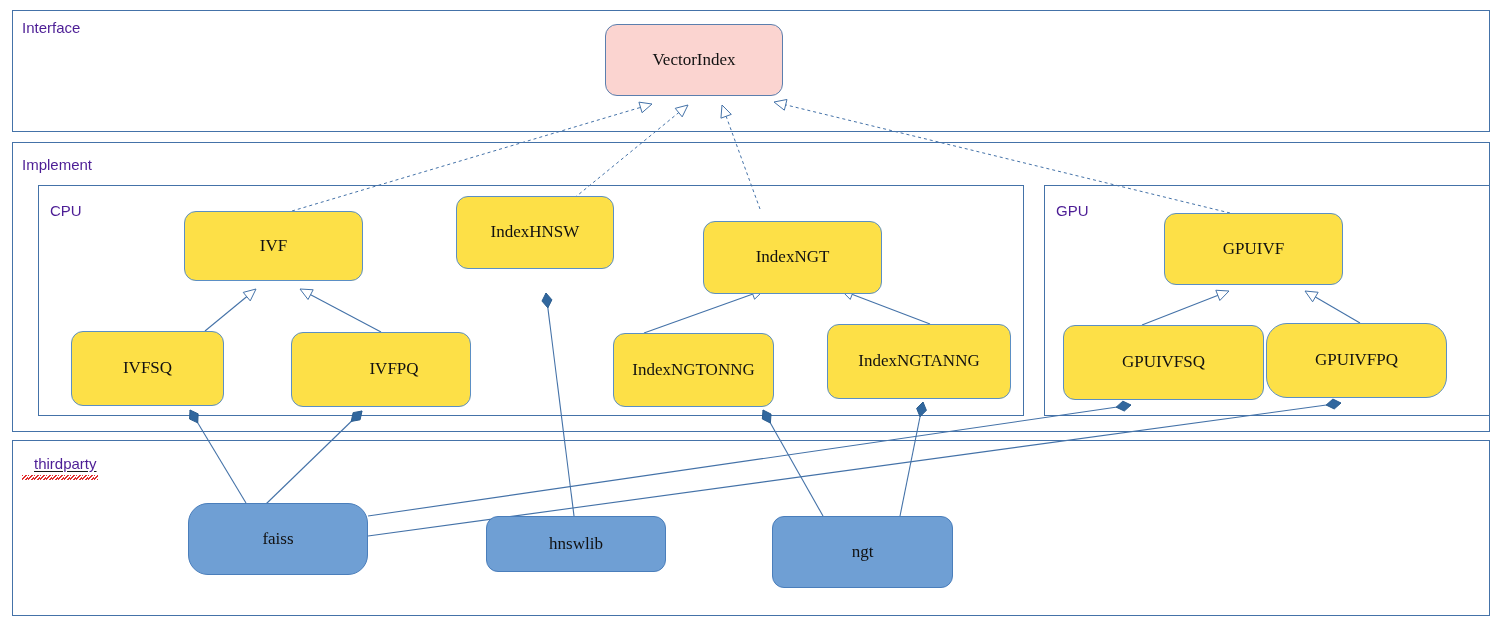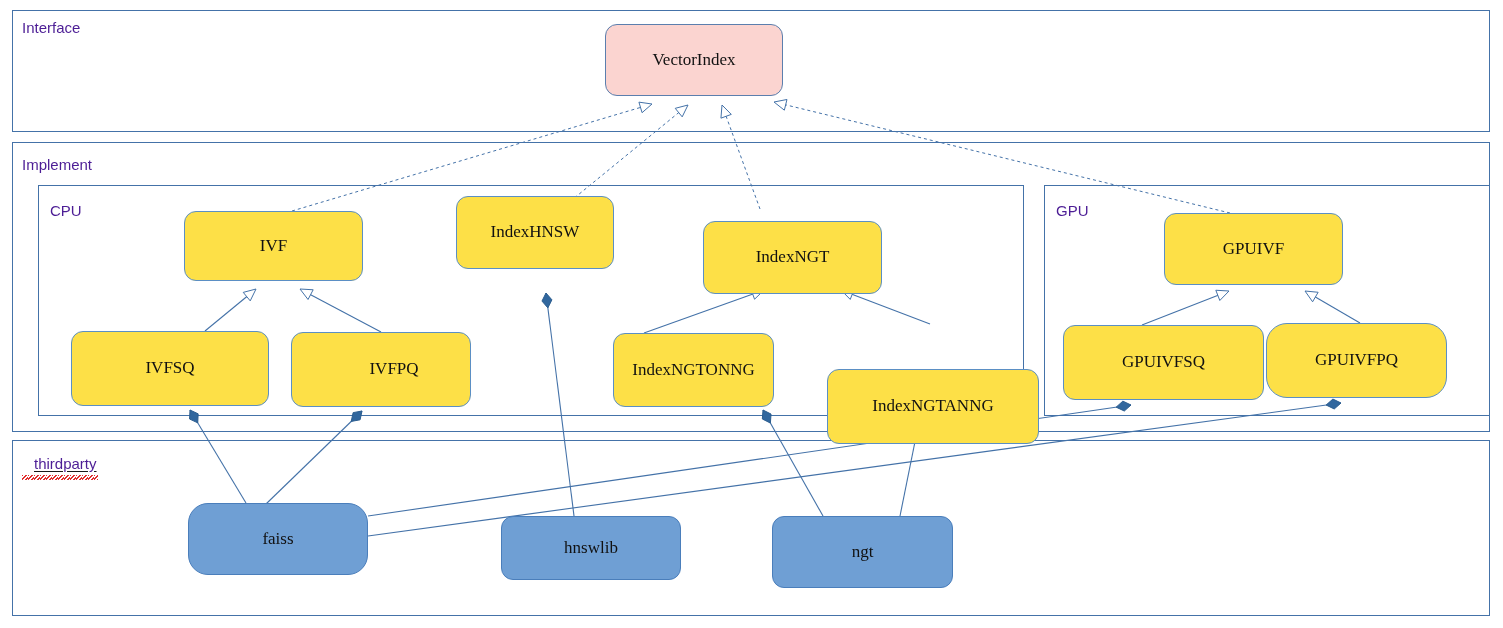--- a/index.html
+++ b/index.html
@@ -120,45 +120,45 @@
       </div>
       <div class="node green" style="left: 184px; top: 211px; width: 179px; height: 70px;">
         <span>IVF</span>
       </div>
       <div class="node green" style="left: 456px; top: 196px; width: 158px; height: 73px;">
         <span>IndexHNSW</span>
       </div>
       <div class="node green" style="left: 703px; top: 209px; width: 179px; height: 73px; margin-top: 12px;">
         <span>IndexNGT</span>
       </div>
-      <div class="node green" style="left: 71px; top: 331px; width: 198px; height: 75px;">
+      <div class="node green" style="left: 71px; top: 331px; width: 153px; height: 75px;">
         <span>IVFSQ</span>
       </div>
       <div class="node green" style="left: 291px; top: 332px; width: 180px; height: 75px; padding-left: 26px;">
         <span>IVFPQ</span>
       </div>
       <div class="node green" style="left: 613px; top: 333px; width: 161px; height: 74px;">
         <span>IndexNGTONNG</span>
       </div>
-      <div class="node green" style="left: 827px; top: 324px; width: 212px; height: 75px; margin-top: 45px;">
+      <div class="node green" style="left: 827px; top: 324px; width: 184px; height: 75px;">
         <span>IndexNGTANNG</span>
       </div>
       <div class="node green" style="left: 1164px; top: 213px; width: 179px; height: 72px;">
         <span>GPUIVF</span>
       </div>
       <div class="node green" style="left: 1063px; top: 325px; width: 201px; height: 75px;">
         <span>GPUIVFSQ</span>
       </div>
       <div class="node green" style="left: 1266px; top: 323px; width: 181px; height: 75px; border-radius: 21px;">
         <span>GPUIVFPQ</span>
       </div>
       <div class="node blue" style="left: 188px; top: 503px; width: 180px; height: 72px; border-radius: 20px;">
         <span>faiss</span>
       </div>
-      <div class="node blue" style="left: 501px; top: 516px; width: 180px; height: 64px; align-items: center;">
+      <div class="node blue" style="left: 486px; top: 516px; width: 180px; height: 56px; align-items: center;">
         <span>hnswlib</span>
       </div>
       <div class="node blue" style="left: 772px; top: 516px; width: 181px; height: 72px;">
         <span>ngt</span>
       </div>
     </div>
 
 </div>
 
 </body></html>

